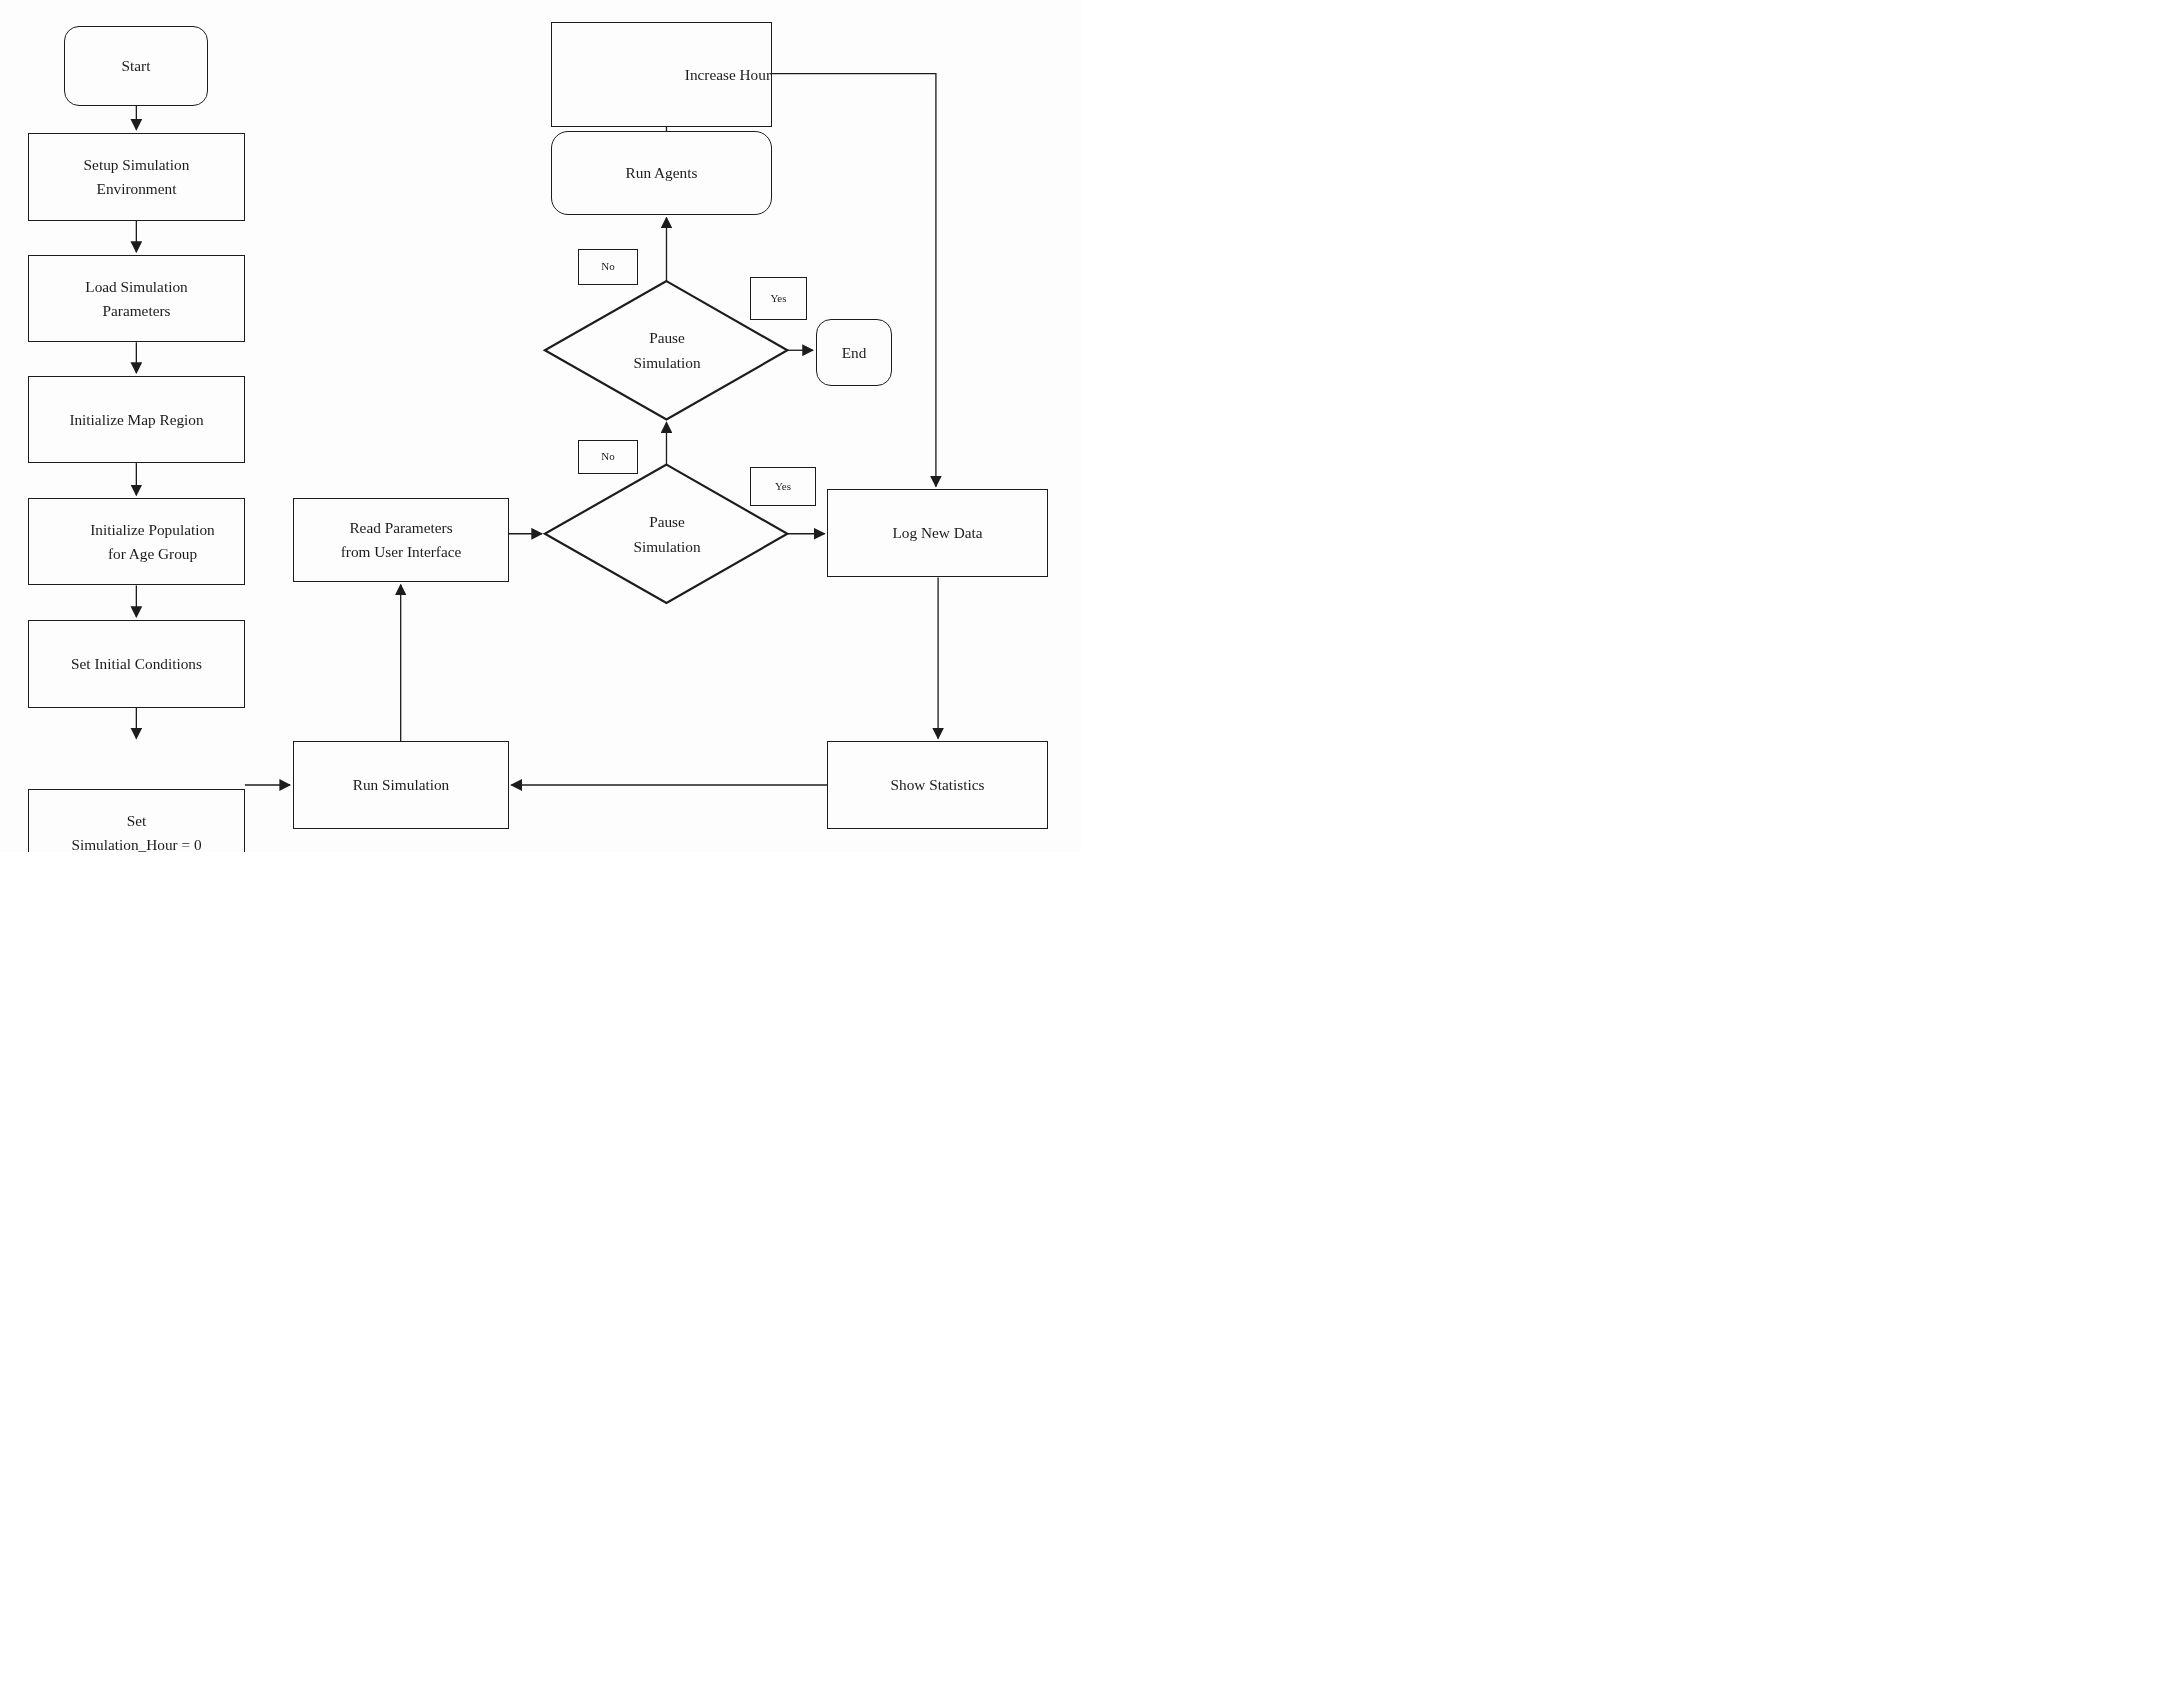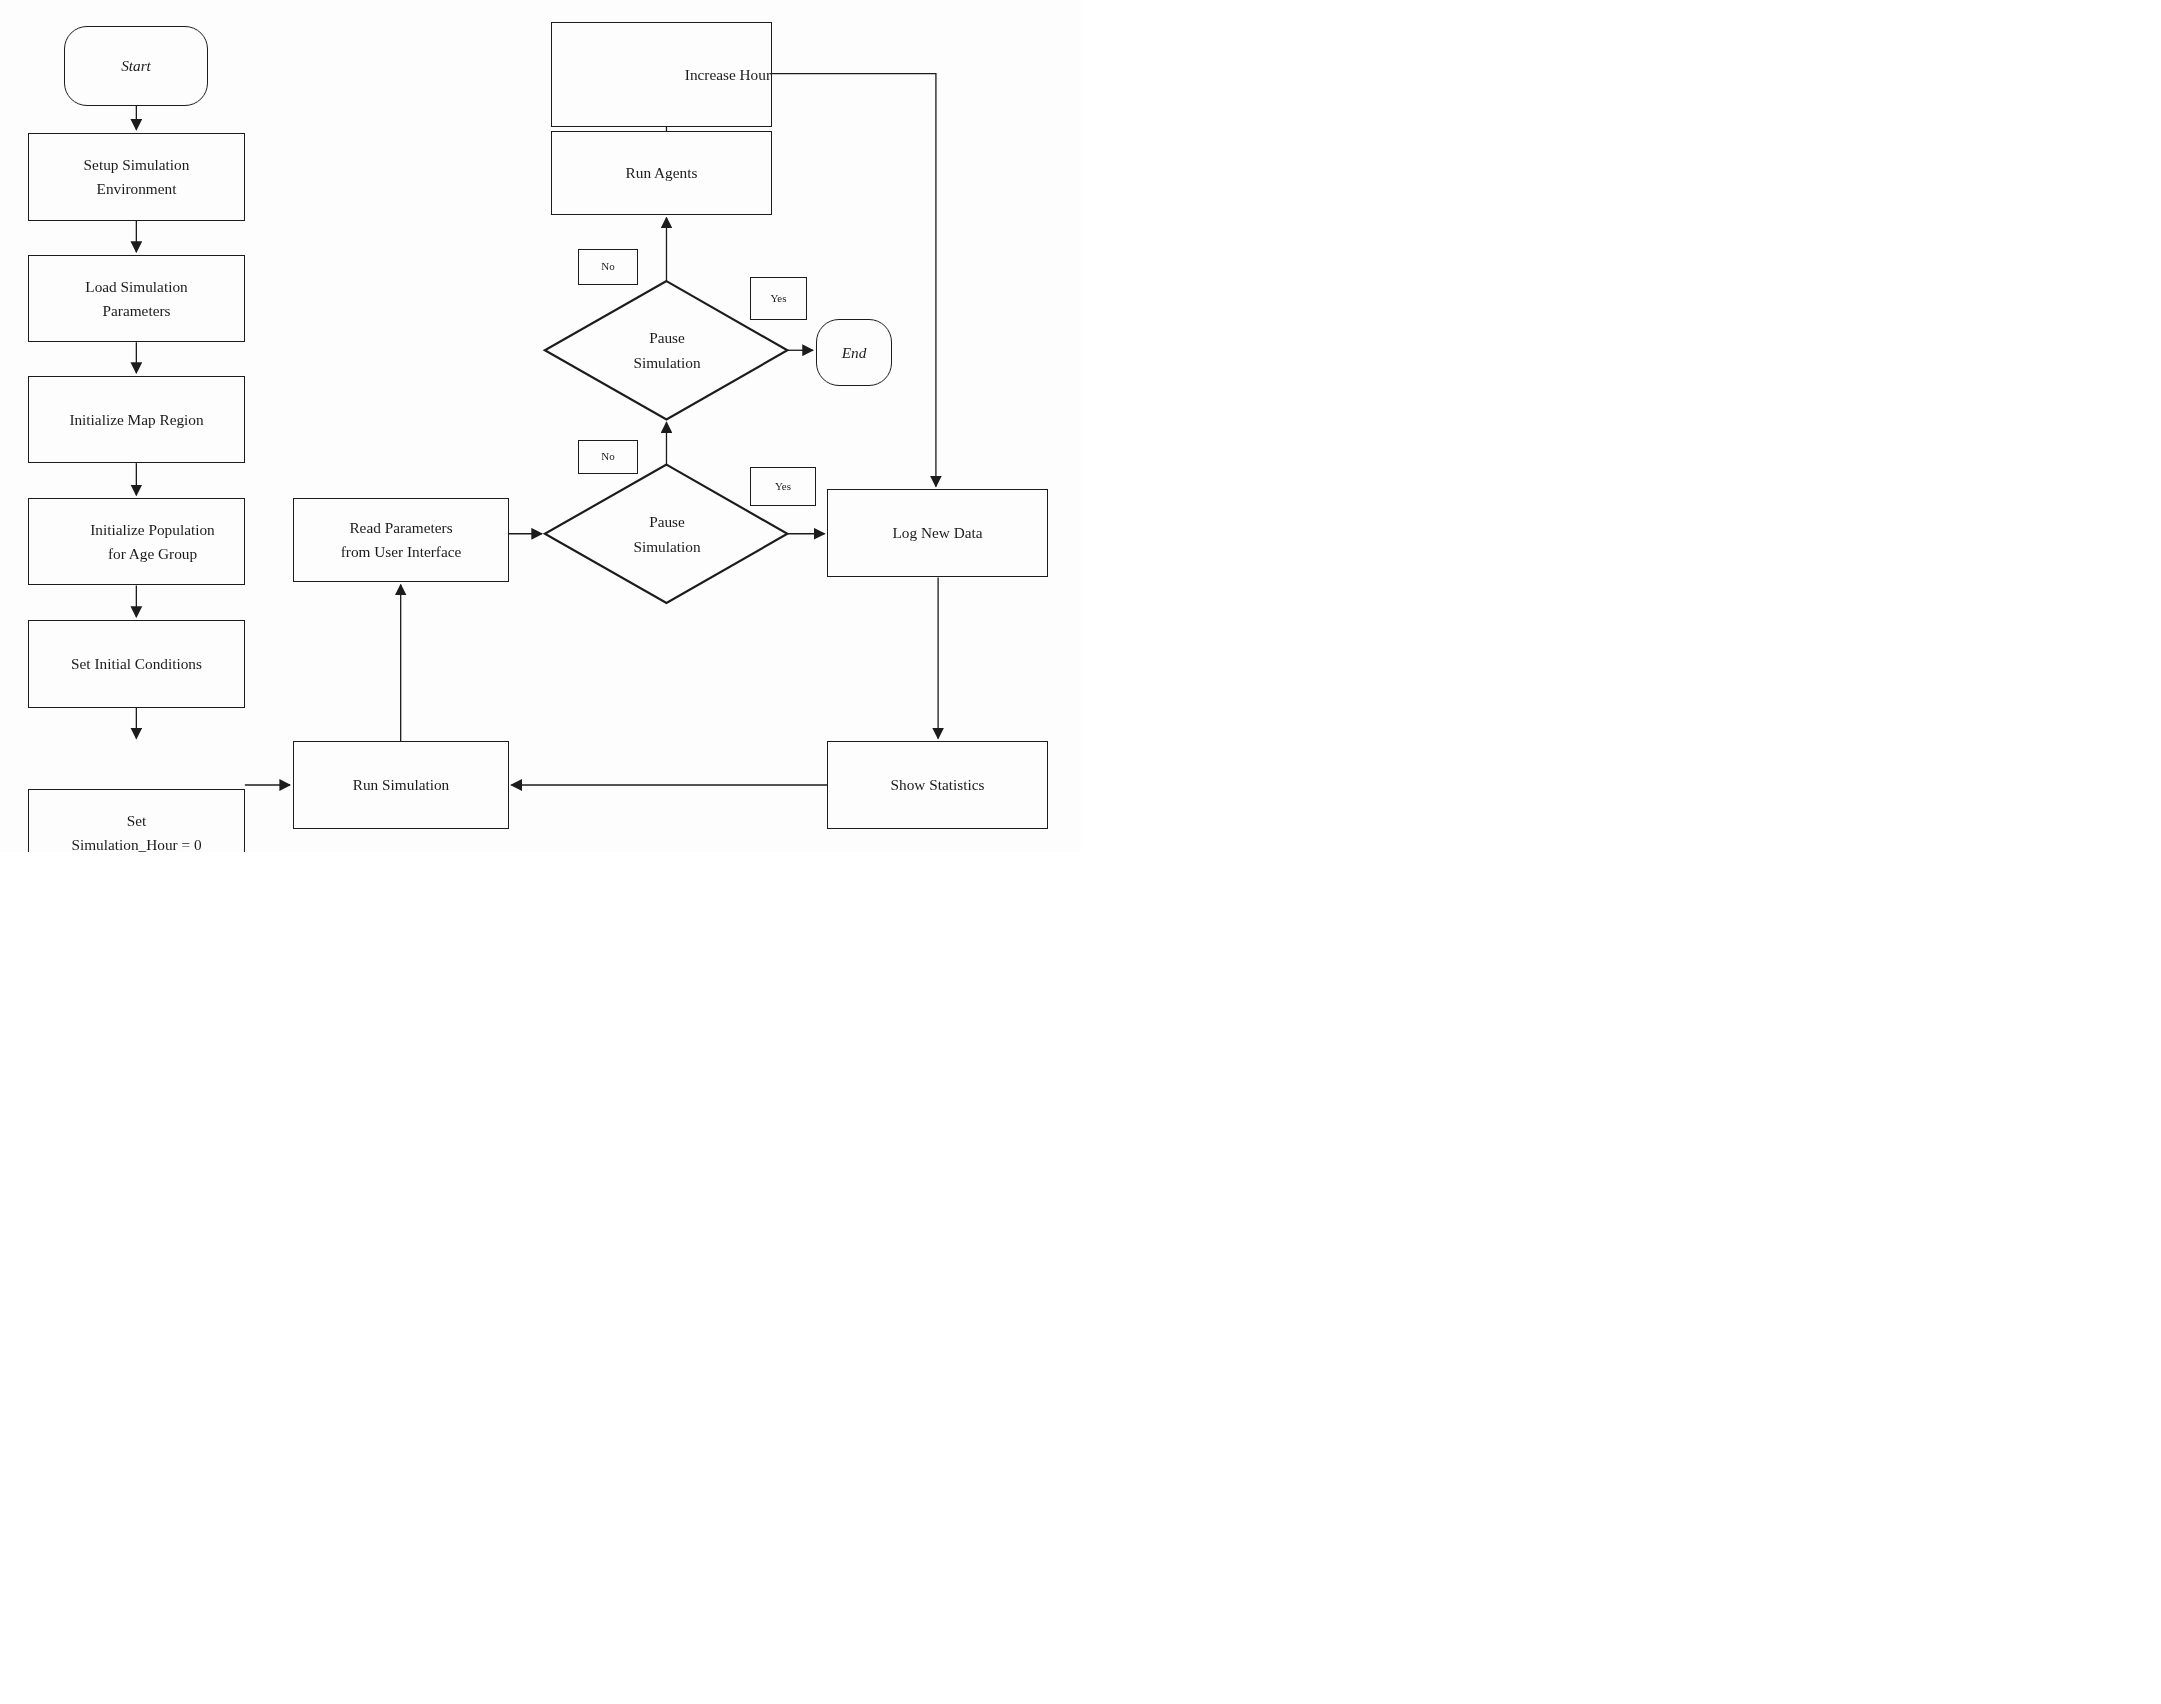--- a/index.html
+++ b/index.html
@@ -29,21 +29,21 @@
     background: #fdfdfd;
     display: flex;
     flex-direction: column;
     align-items: center;
     justify-content: center;
     text-align: center;
     font-size: 15.3px;
     line-height: 1.55;
     color: #1b1b1b;
   }
-  .node.terminal { border-radius: 23px; font-style: italic; }
+  .node.terminal { border-radius: 15px; }
   .node.small-label {
     font-size: 11px;
     border-width: 1.8px;
     justify-content: center;
   }
   .diamond-label {
     position: absolute;
     display: flex;
     flex-direction: column;
     align-items: center;
@@ -127,21 +127,21 @@
 
   <div class="node" style="left:293px; top:741px; width:216px; height:88px;">
     <span>Run Simulation</span>
   </div>
 
   <div class="node" style="left:293px; top:498px; width:216px; height:84px;">
     <span>Read Parameters</span>
     <span>from User Interface</span>
   </div>
 
-  <div class="node" style="left:551px; top:131px; width:221px; height:84px;">
+  <div class="node" style="left:551px; top:131px; width:221px; height:84px;border-radius:17px;">
     <span>Run Agents</span>
   </div>
 
   <div class="node" style="left:551px; top:22px; width:221px; height:105px;align-items:flex-end;">
     <span>Increase Hour</span>
   </div>
 
   <div class="node" style="left:827px; top:489px; width:221px; height:88px;">
     <span>Log New Data</span>
   </div>

